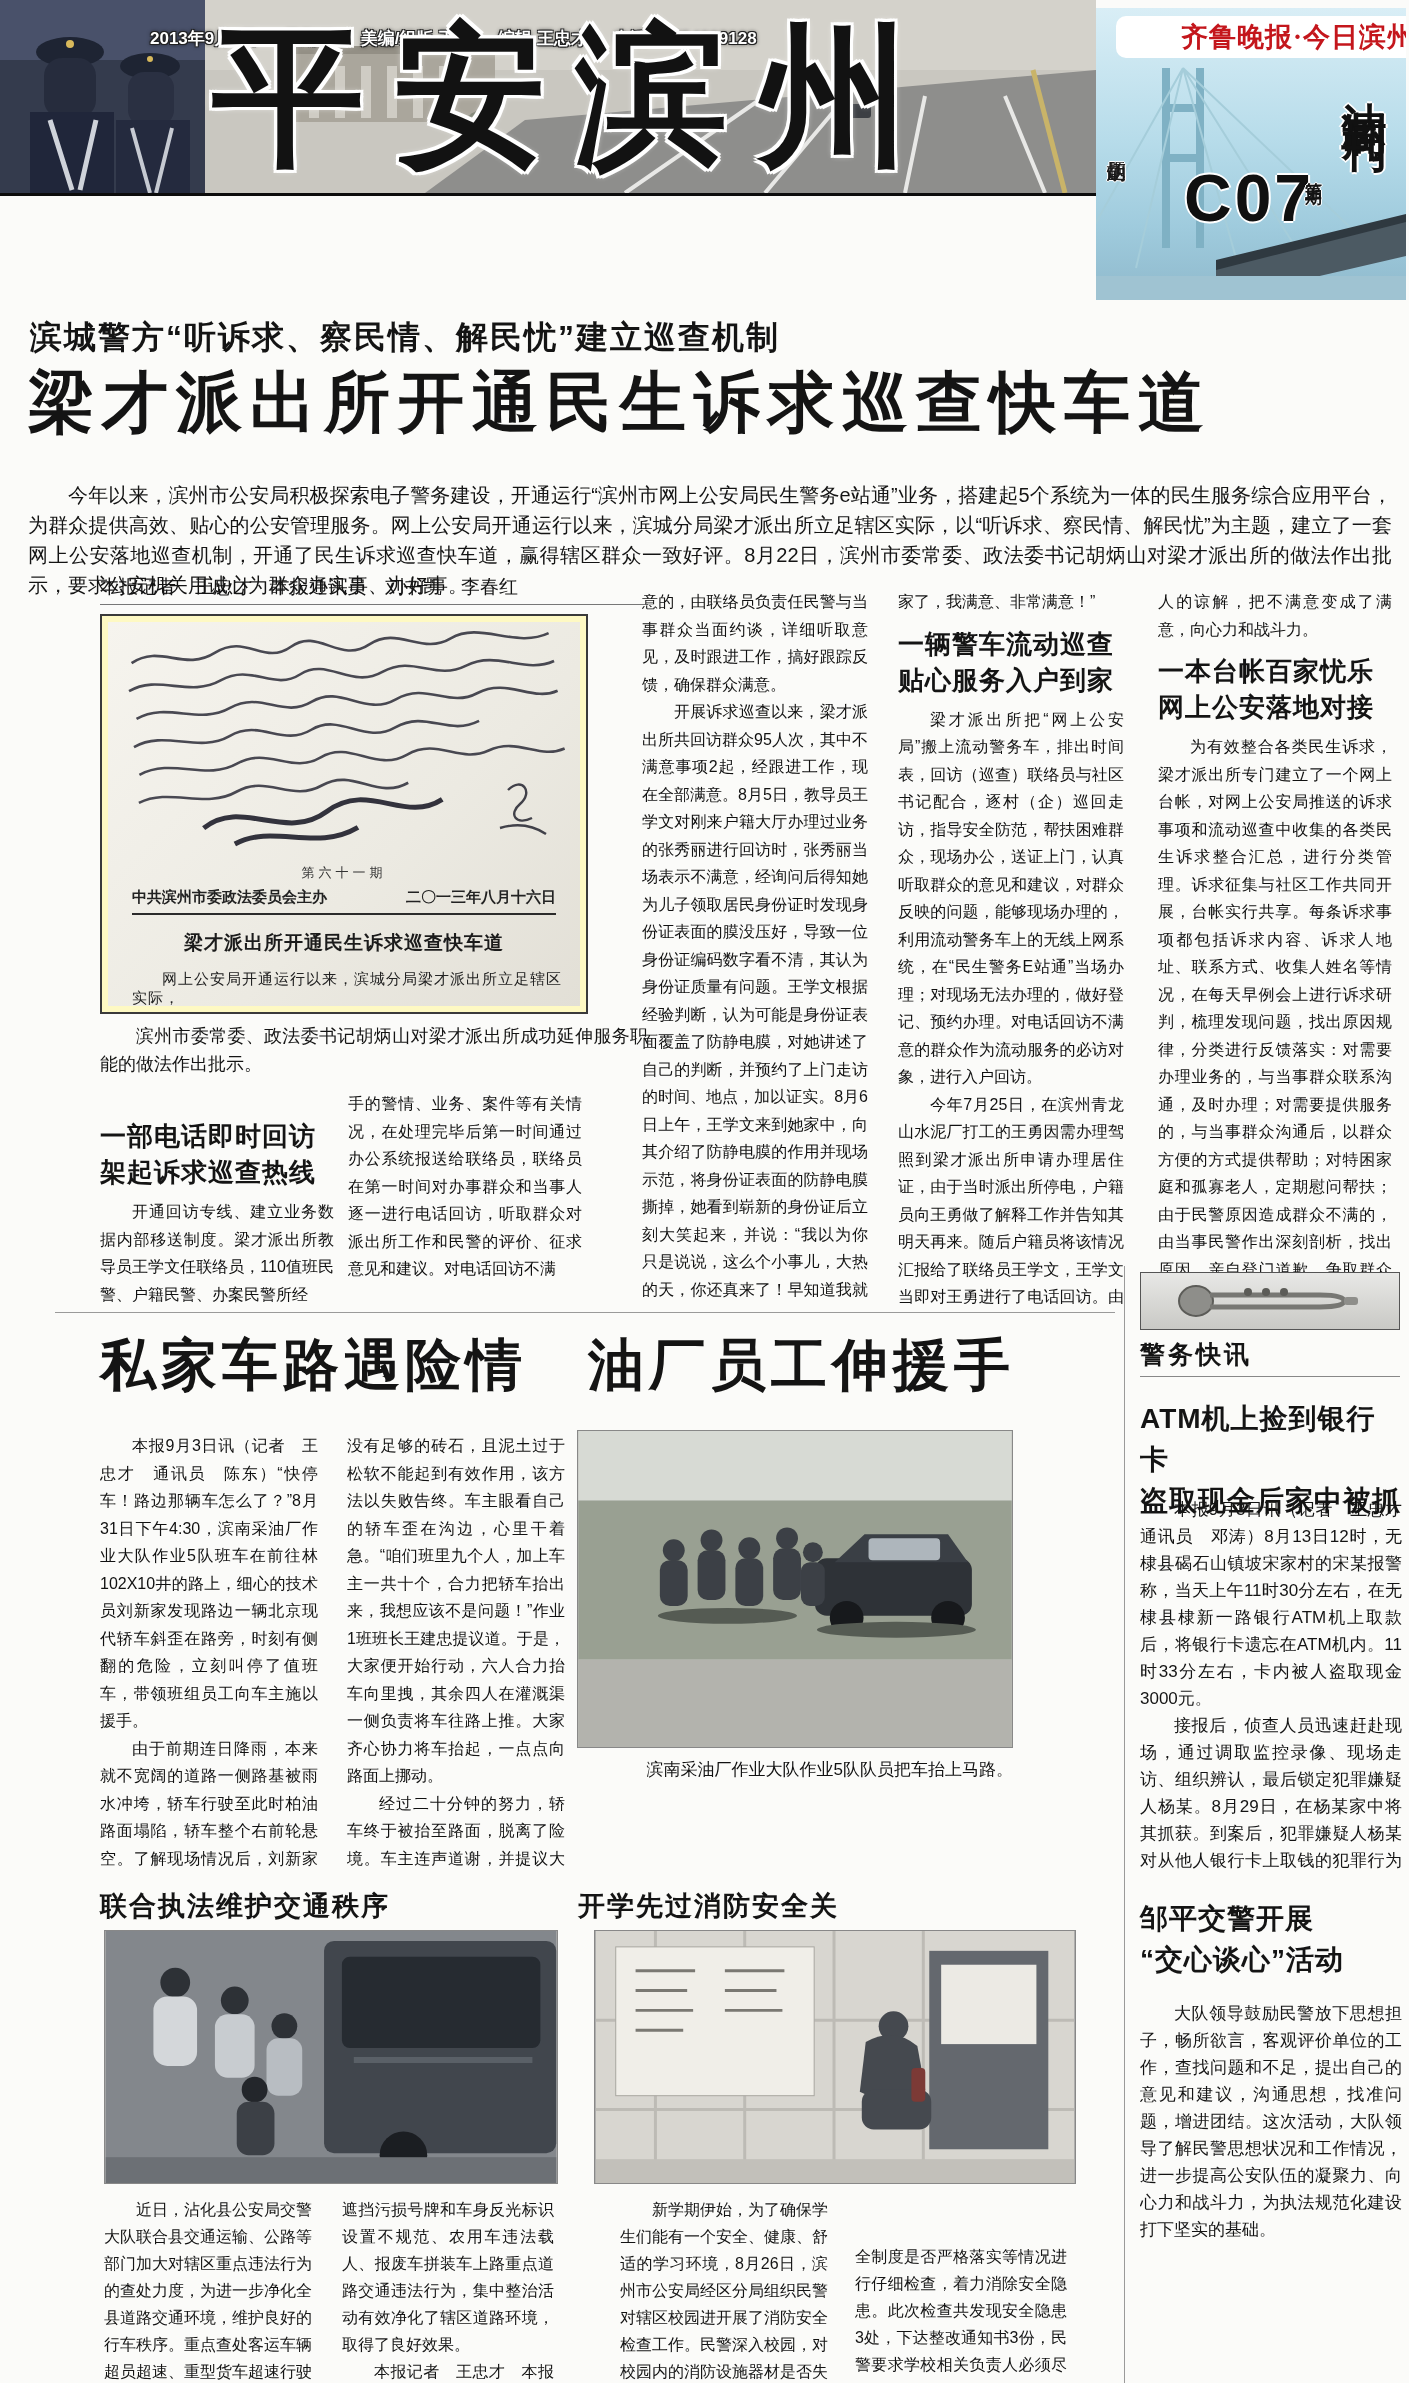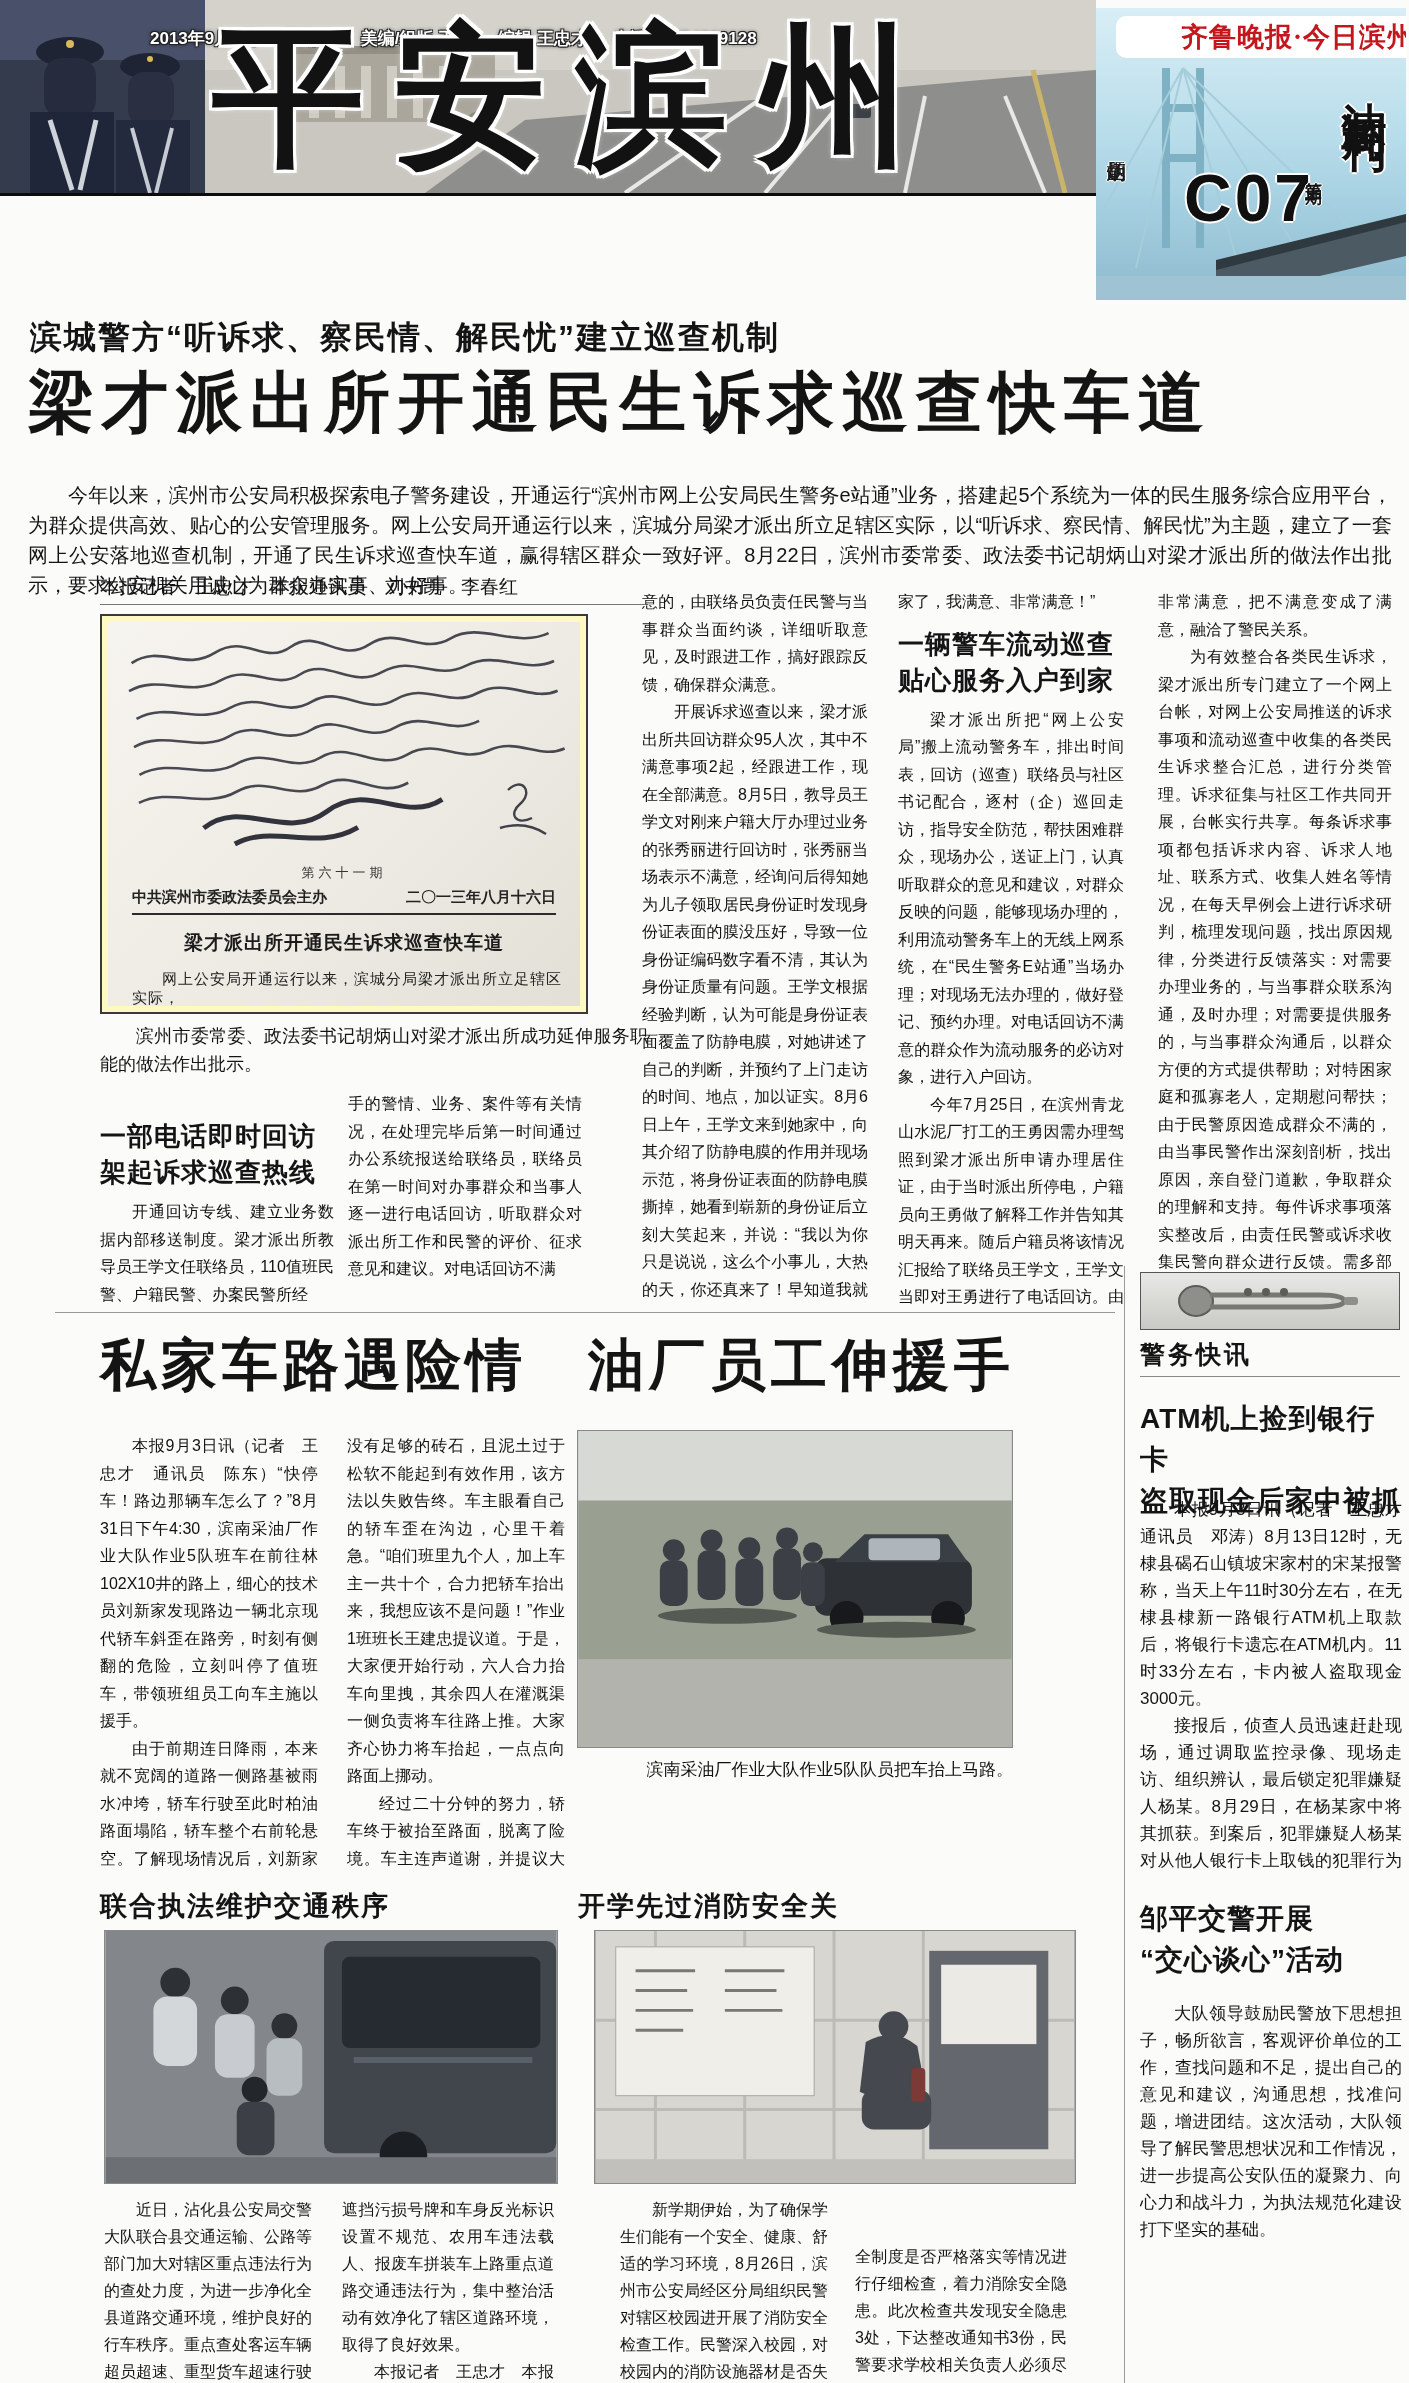--- a/index.html
+++ b/index.html
@@ -188,21 +188,25 @@
     <p class="bp">家了，我满意、非常满意！”</p>
     <div class="colhead">
       <div>一辆警车流动巡查</div>
       <div>贴心服务入户到家</div>
     </div>
     <p class="bp ind">梁才派出所把“网上公安局”搬上流动警务车，排出时间表，回访（巡查）联络员与社区书记配合，逐村（企）巡回走访，指导安全防范，帮扶困难群众，现场办公，送证上门，认真听取群众的意见和建议，对群众反映的问题，能够现场办理的，利用流动警务车上的无线上网系统，在“民生警务E站通”当场办理；对现场无法办理的，做好登记、预约办理。对电话回访不满意的群众作为流动服务的必访对象，进行入户回访。</p>
     <p class="bp ind">今年7月25日，在滨州青龙山水泥厂打工的王勇因需办理驾照到梁才派出所申请办理居住证，由于当时派出所停电，户籍员向王勇做了解释工作并告知其明天再来。随后户籍员将该情况汇报给了联络员王学文，王学文当即对王勇进行了电话回访。由于居住证没有办成，王勇在电话里表示不满意。王学文及时向王勇做了解释说明，并通知在外巡查的流动警务车开到王勇单位，通过“E站通”现场为王勇办理了相关手续，取得了当事</p>
   </div>
 
   <div class="abs col" style="left:1158px;top:588px;width:234px;height:716px;">
-    <p class="bp">非常满意，把不满意变成了满意，融洽了警民关系。</p>
+    <p class="bp">人的谅解，把不满意变成了满意，向心力和战斗力。</p>
+    <div class="colhead">
+      <div>一本台帐百家忧乐</div>
+      <div>网上公安落地对接</div>
+    </div>
     <p class="bp ind">为有效整合各类民生诉求，梁才派出所专门建立了一个网上台帐，对网上公安局推送的诉求事项和流动巡查中收集的各类民生诉求整合汇总，进行分类管理。诉求征集与社区工作共同开展，台帐实行共享。每条诉求事项都包括诉求内容、诉求人地址、联系方式、收集人姓名等情况，在每天早例会上进行诉求研判，梳理发现问题，找出原因规律，分类进行反馈落实：对需要办理业务的，与当事群众联系沟通，及时办理；对需要提供服务的，与当事群众沟通后，以群众方便的方式提供帮助；对特困家庭和孤寡老人，定期慰问帮扶；由于民警原因造成群众不满的，由当事民警作出深刻剖析，找出原因，亲自登门道歉，争取群众的理解和支持。每件诉求事项落实整改后，由责任民警或诉求收集民警向群众进行反馈。需多部门联动的，由社区协调办理。截至目前，梁才派出所共向社会收集各类诉求23起，其中18起已得到落实整改。</p>
   </div>
 
   <div class="abs hdiv"></div>
   <div class="abs vdiv"></div>
 
   <div class="abs rescue-headline">私家车路遇险情　油厂员工伸援手</div>
 
   <div class="abs col" style="left:100px;top:1432px;width:218px;height:438px;">
     <p class="bp ind">本报9月3日讯（记者　王忠才　通讯员　陈东）“快停车！路边那辆车怎么了？”8月31日下午4:30，滨南采油厂作业大队作业5队班车在前往林102X10井的路上，细心的技术员刘新家发现路边一辆北京现代轿车斜歪在路旁，时刻有侧翻的危险，立刻叫停了值班车，带领班组员工向车主施以援手。</p>

